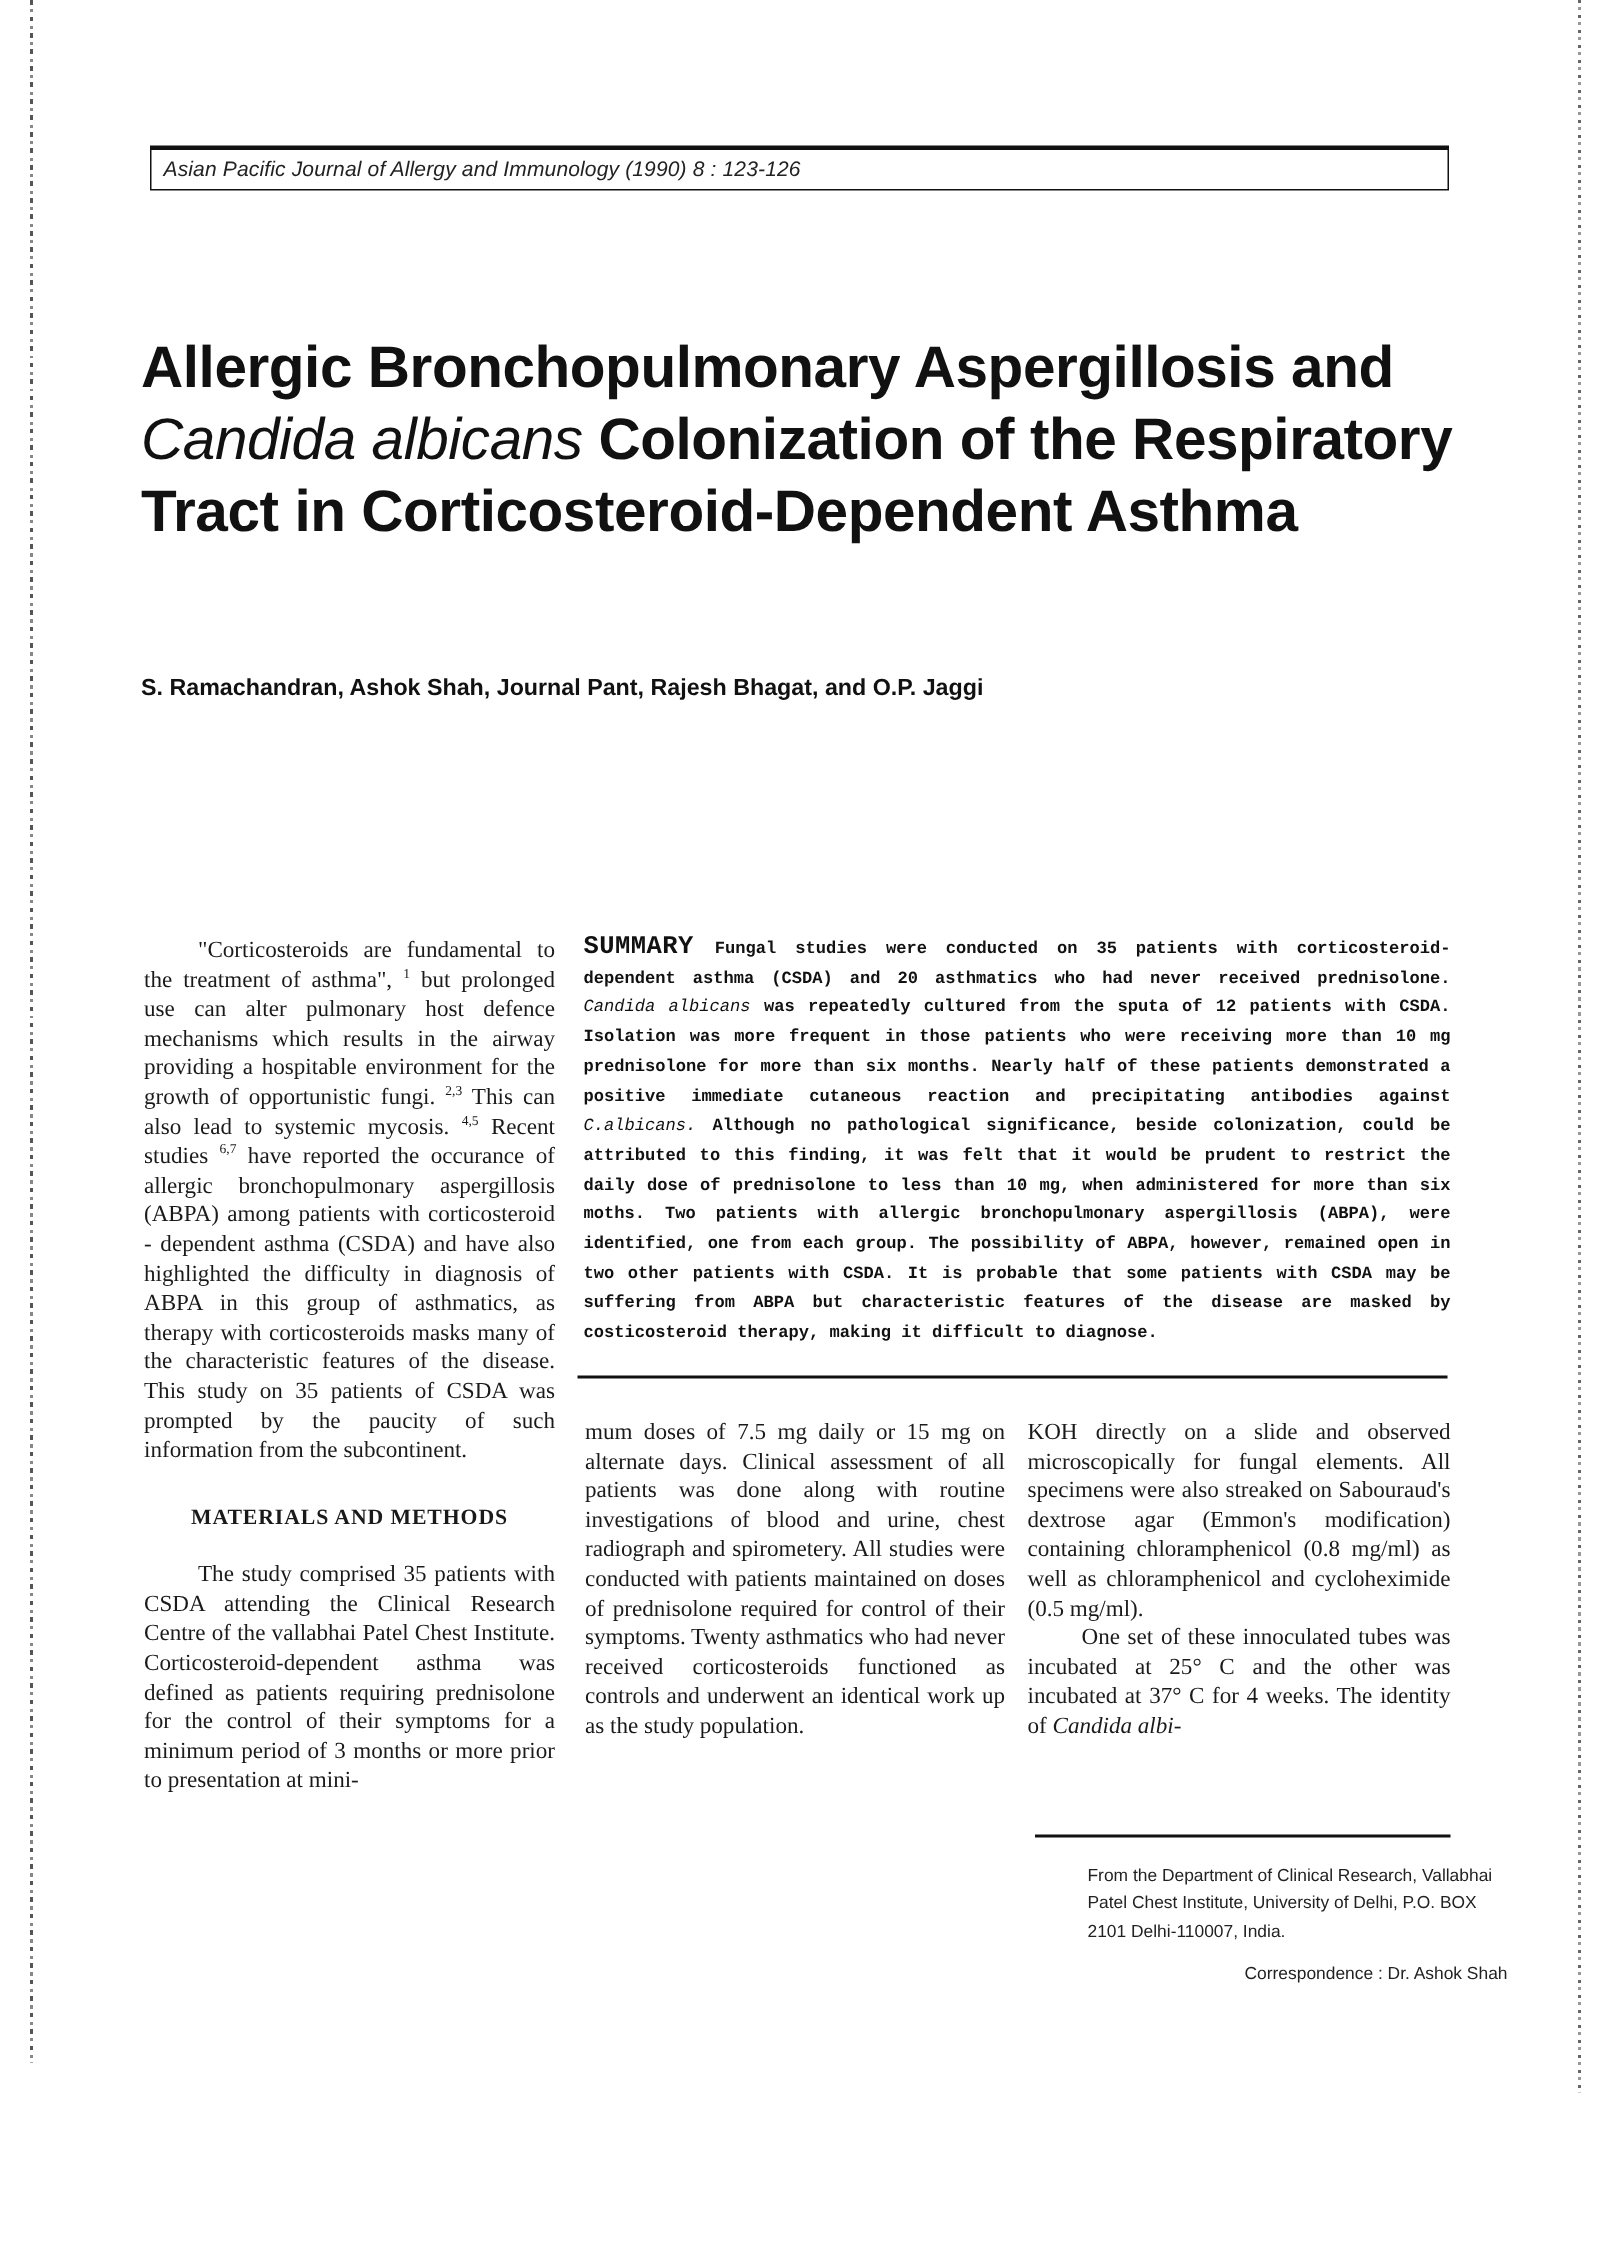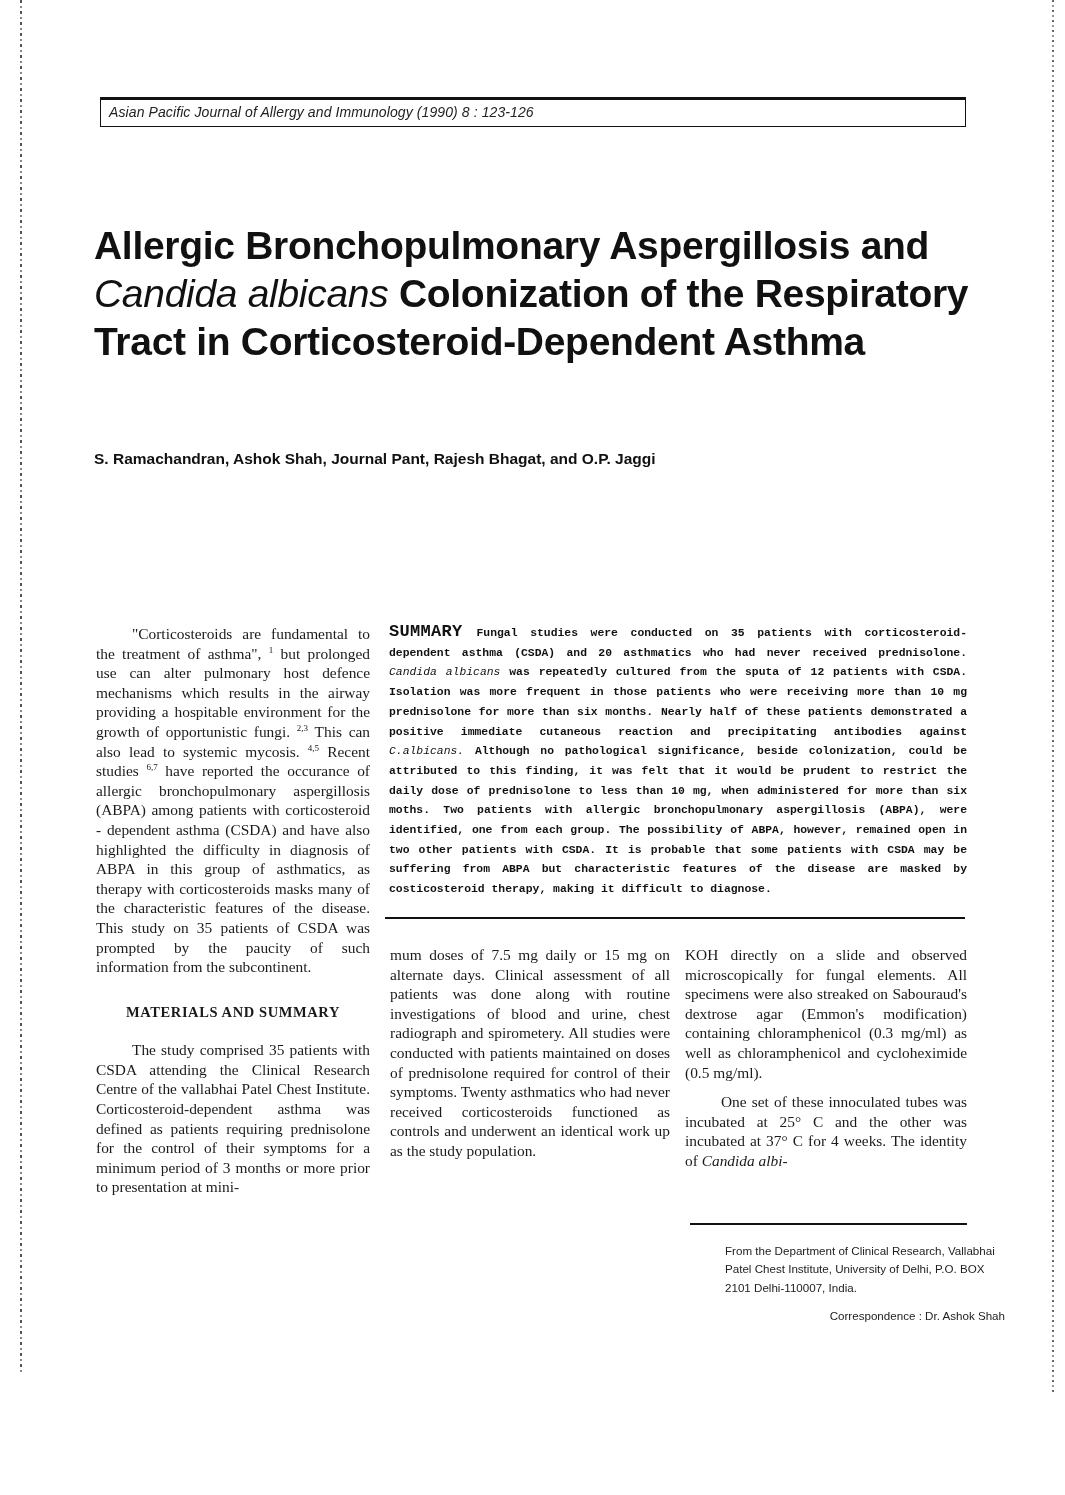--- a/index.html
+++ b/index.html
@@ -53,31 +53,31 @@
 <h1 class="title"><span>Allergic Bronchopulmonary Aspergillosis and </span><span class="it">Candida albicans</span><span> Colonization of the Respiratory Tract in Corticosteroid-Dependent Asthma</span></h1>
 
 <div class="authors">S. Ramachandran, Ashok Shah, Journal Pant, Rajesh Bhagat, and O.P. Jaggi</div>
 
 <div class="summary"><span class="label">SUMMARY</span><span>Fungal studies were conducted on 35 patients with corticosteroid-dependent asthma (CSDA) and 20 asthmatics who had never received prednisolone. </span><span class="it">Candida albicans</span><span> was repeatedly cultured from the sputa of 12 patients with CSDA. Isolation was more frequent in those patients who were receiving more than 10 mg prednisolone for more than six months. Nearly half of these patients demonstrated a positive immediate cutaneous reaction and precipitating antibodies against </span><span class="it">C.albicans.</span><span> Although no pathological significance, beside colonization, could be attributed to this finding, it was felt that it would be prudent to restrict the daily dose of prednisolone to less than 10 mg, when administered for more than six moths. Two patients with allergic bronchopulmonary aspergillosis (ABPA), were identified, one from each group. The possibility of ABPA, however, remained open in two other patients with CSDA. It is probable that some patients with CSDA may be suffering from ABPA but characteristic features of the disease are masked by costicosteroid therapy, making it difficult to diagnose.</span></div>
 
 <div class="rule rule-summary"></div>
 
 <div class="body-col col1">
   <p class="indent"><span>"Corticosteroids are fundamental to the treatment of asthma",</span> <sup>1</sup><span> but prolonged use can alter pulmonary host defence mechanisms which results in the airway providing a hospitable environment for the growth of opportunistic fungi.</span> <sup>2,3</sup><span> This can also lead to systemic mycosis.</span> <sup>4,5</sup><span> Recent studies</span> <sup>6,7</sup><span> have reported the occurance of allergic bronchopulmonary aspergillosis (ABPA) among patients with corticosteroid - dependent asthma (CSDA) and have also highlighted the difficulty in diagnosis of ABPA in this group of asthmatics, as therapy with corticosteroids masks many of the characteristic features of the disease. This study on 35 patients of CSDA was prompted by the paucity of such information from the subcontinent.</span></p>
-  <p class="section-head">MATERIALS AND SUMMARY</p>
+  <p class="section-head">MATERIALS AND METHODS</p>
   <p class="indent">The study comprised 35 patients with CSDA attending the Clinical Research Centre of the vallabhai Patel Chest Institute. Corticosteroid-dependent asthma was defined as patients requiring prednisolone for the control of their symptoms for a minimum period of 3 months or more prior to presentation at mini-</p>
 </div>
 
 <div class="body-col col2">
   <p>mum doses of 7.5 mg daily or 15 mg on alternate days. Clinical assessment of all patients was done along with routine investigations of blood and urine, chest radiograph and spirometery. All studies were conducted with patients maintained on doses of prednisolone required for control of their symptoms. Twenty asthmatics who had never received corticosteroids functioned as controls and underwent an identical work up as the study population.</p>
 </div>
 
 <div class="body-col col3">
-  <p>KOH directly on a slide and observed microscopically for fungal elements. All specimens were also streaked on Sabouraud's dextrose agar (Emmon's modification) containing chloramphenicol (0.3 mg/ml) as well as chloramphenicol and cycloheximide (0.5 mg/ml).</p>
-  <p class="indent" style="margin-top:10px;"><span>One set of these innoculated tubes was incubated at 25° C and the other was incubated at 37° C for 4 weeks. The identity of </span><i>Candida albi-</i></p>
+  <p>KOH directly on a slide and observed microscopically for fungal elements. All specimens were also streaked on Sabouraud's dextrose agar (Emmon's modification) containing chloramphenicol (0.8 mg/ml) as well as chloramphenicol and cycloheximide (0.5 mg/ml).</p>
+  <p class="indent" style=""><span>One set of these innoculated tubes was incubated at 25° C and the other was incubated at 37° C for 4 weeks. The identity of </span><i>Candida albi-</i></p>
 </div>
 
 <div class="rule rule-foot"></div>
 
 <div class="footnote">
   <p>From the Department of Clinical Research, Vallabhai Patel Chest Institute, University of Delhi, P.O. BOX 2101 Delhi-110007, India.</p>
   <p class="corr">Correspondence : Dr. Ashok Shah</p>
 </div>
 
 </body></html>

